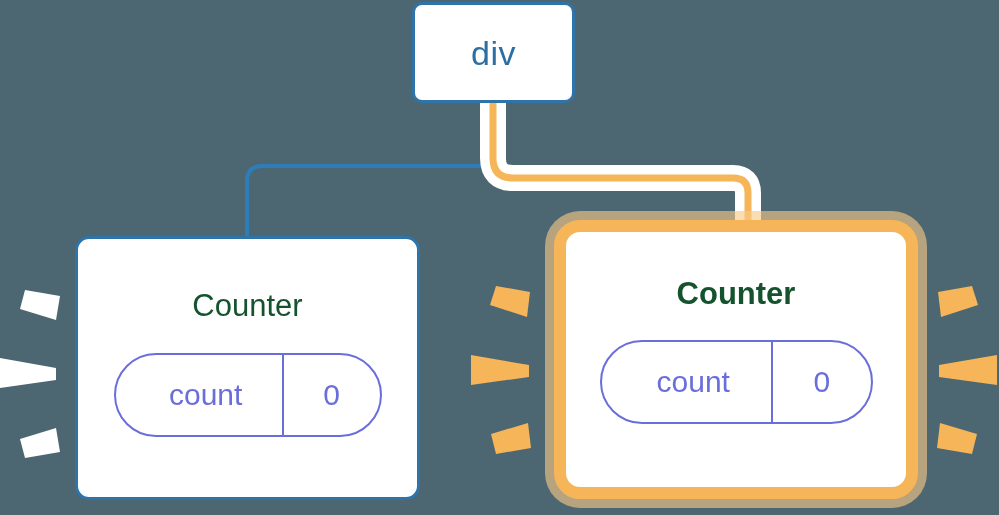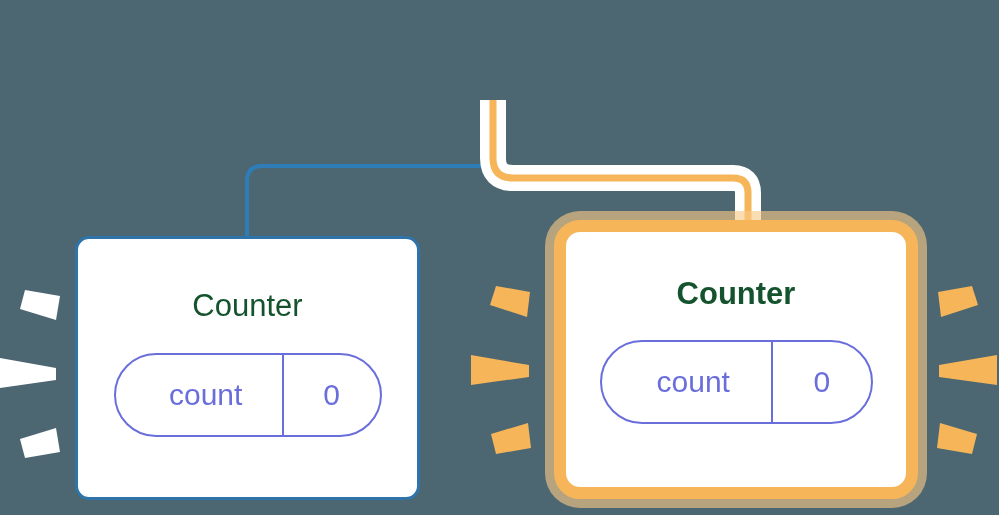--- a/index.html
+++ b/index.html
@@ -156,20 +156,23 @@
       <polygon points="491,434 528,423 531,448 496,454" fill="#f6b559"></polygon>
     </g>
 
     <g>
       <polygon points="972,286 938,292 941,317 978,305" fill="#f6b559"></polygon>
       <polygon points="997,355 939,365 939,377 997,385" fill="#f6b559"></polygon>
       <polygon points="977,434 940,423 937,448 972,454" fill="#f6b559"></polygon>
     </g>
   </svg>
 
+  <div class="node node-div">
+    <span class="node-title">div</span>
+  </div>
 
   <div class="node node-counter-left">
     <span class="counter-title">Counter</span>
     <div class="pill">
       <span class="pill-key">count</span>
       <span class="pill-val">0</span>
     </div>
   </div>
 
   <div class="node node-counter-right">

